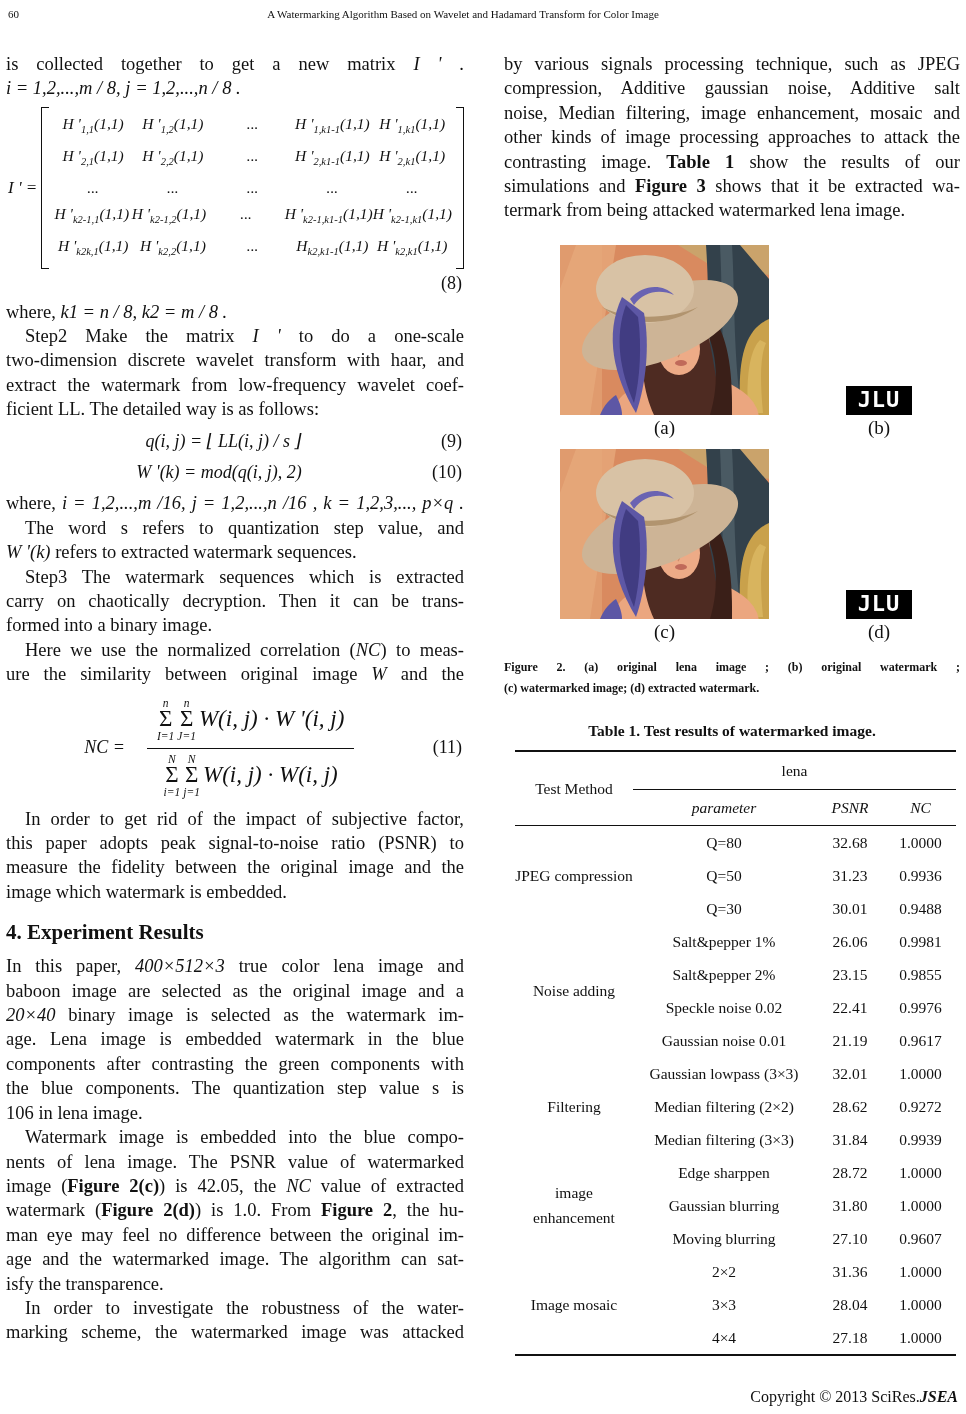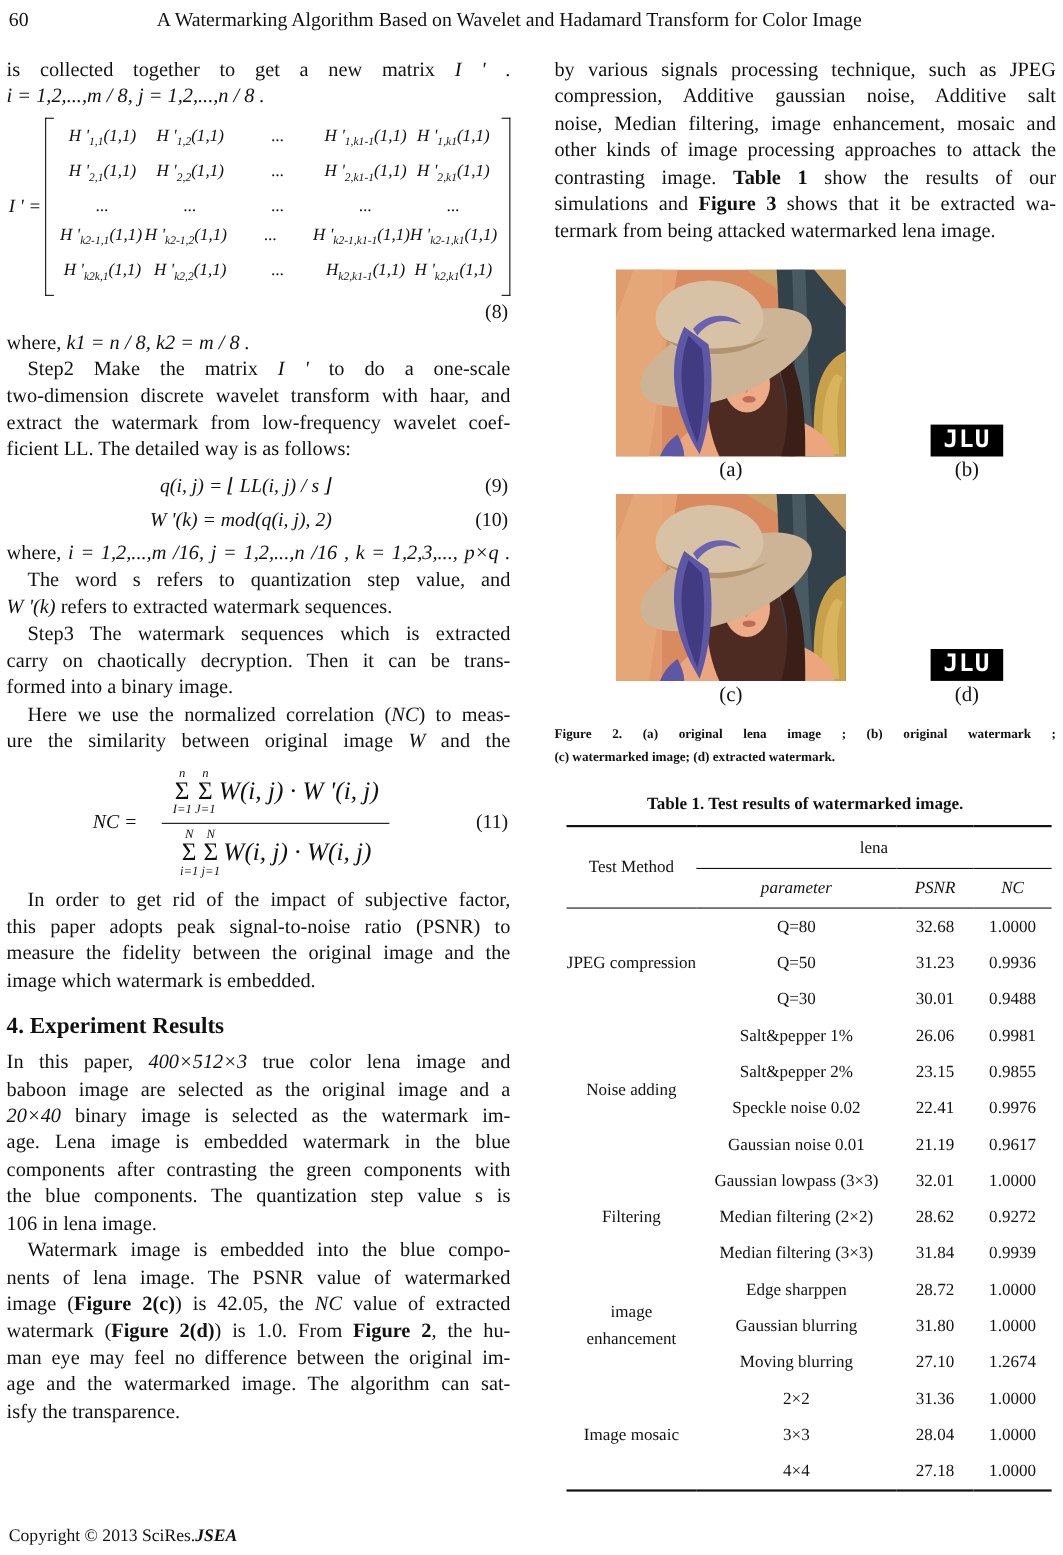--- a/index.html
+++ b/index.html
@@ -1,22 +1,22 @@
 <!DOCTYPE html>
 <html><head>
 <meta charset="utf-8">
 <style>
   html,body{margin:0;padding:0;background:#fff;}
   .page{position:relative;width:966px;height:1414px;background:#fff;color:#111;
         font-family:"Liberation Serif","DejaVu Serif",serif;overflow:hidden;}
   
-  .pg-header{position:absolute;top:8px;left:8px;right:8px;height:22px;font-size:18px;}
+  .pg-header{position:absolute;top:8px;left:8px;right:8px;height:22px;font-size:11px;}
   .pgnum{position:absolute;left:0;top:0;}
   .pgtitle{position:absolute;left:0;right:40px;text-align:center;top:0;}
-  .pg-footer{position:absolute;left:8px;right:8px;bottom:8px;display:flex;justify-content:flex-start;font-size:16px;}
+  .pg-footer{position:absolute;left:8px;right:8px;bottom:8px;display:flex;justify-content:flex-end;font-size:16px;}
   .jsea{font-weight:bold;font-style:italic;}
   
   .col{position:absolute;top:52px;font-size:18.5px;line-height:24.4px;}
   .col.left{left:6px;width:458px;}
   .col.right{left:504px;width:456px;}
   .para{margin:0;}
   .jline{text-align:justify;text-align-last:left;white-space:normal;}
   .jline.stretch{text-align-last:justify;}
   .jline.ind{text-indent:19px;}
   
@@ -221,20 +221,24 @@
         <div class="jline"><span class="seg">106 in lena image.</span></div>
       </div>
       <div class="para">
         <div class="jline stretch ind"><span class="seg">Watermark image is embedded into the blue compo-</span></div>
         <div class="jline stretch"><span class="seg">nents of lena image. The PSNR value of watermarked</span></div>
         <div class="jline stretch"><span class="seg">image (</span><span class="seg" style="font-weight: bold;">Figure 2(c)</span><span class="seg">) is 42.05, the </span><span class="seg" style="font-style: italic;">NC</span><span class="seg"> value of extracted</span></div>
         <div class="jline stretch"><span class="seg">watermark (</span><span class="seg" style="font-weight: bold;">Figure 2(d)</span><span class="seg">) is 1.0. From </span><span class="seg" style="font-weight: bold;">Figure 2</span><span class="seg">, the hu-</span></div>
         <div class="jline stretch"><span class="seg">man eye may feel no difference between the original im-</span></div>
         <div class="jline stretch"><span class="seg">age and the watermarked image. The algorithm can sat-</span></div>
         <div class="jline"><span class="seg">isfy the transparence.</span></div>
+      </div>
+      <div class="para">
+        <div class="jline stretch ind"><span class="seg">In order to investigate the robustness of the water-</span></div>
+        <div class="jline stretch"><span class="seg">marking scheme, the watermarked image was attacked</span></div>
       </div>
     </div>
 
   <div class="col right">
     <div id="rc-para">
         <div class="para">
           <div class="jline stretch"><span class="seg">by various signals processing technique, such as JPEG</span></div>
           <div class="jline stretch"><span class="seg">compression, Additive gaussian noise, Additive salt</span></div>
           <div class="jline stretch"><span class="seg">noise, Median filtering, image enhancement, mosaic and</span></div>
           <div class="jline stretch"><span class="seg">other kinds of image processing approaches to attack the</span></div>
@@ -356,21 +360,21 @@
             <td>1.0000</td>
           </tr>
           <tr>
             <td>Gaussian blurring</td>
             <td>31.80</td>
             <td>1.0000</td>
           </tr>
           <tr>
             <td>Moving blurring</td>
             <td>27.10</td>
-            <td>1.2674</td>
+            <td>0.9607</td>
           </tr>
           <tr>
             <td class="tmethod" rowspan="3">Image mosaic</td>
             <td>2×2</td>
             <td>31.36</td>
             <td>1.0000</td>
           </tr>
           <tr>
             <td>3×3</td>
             <td>28.04</td>

